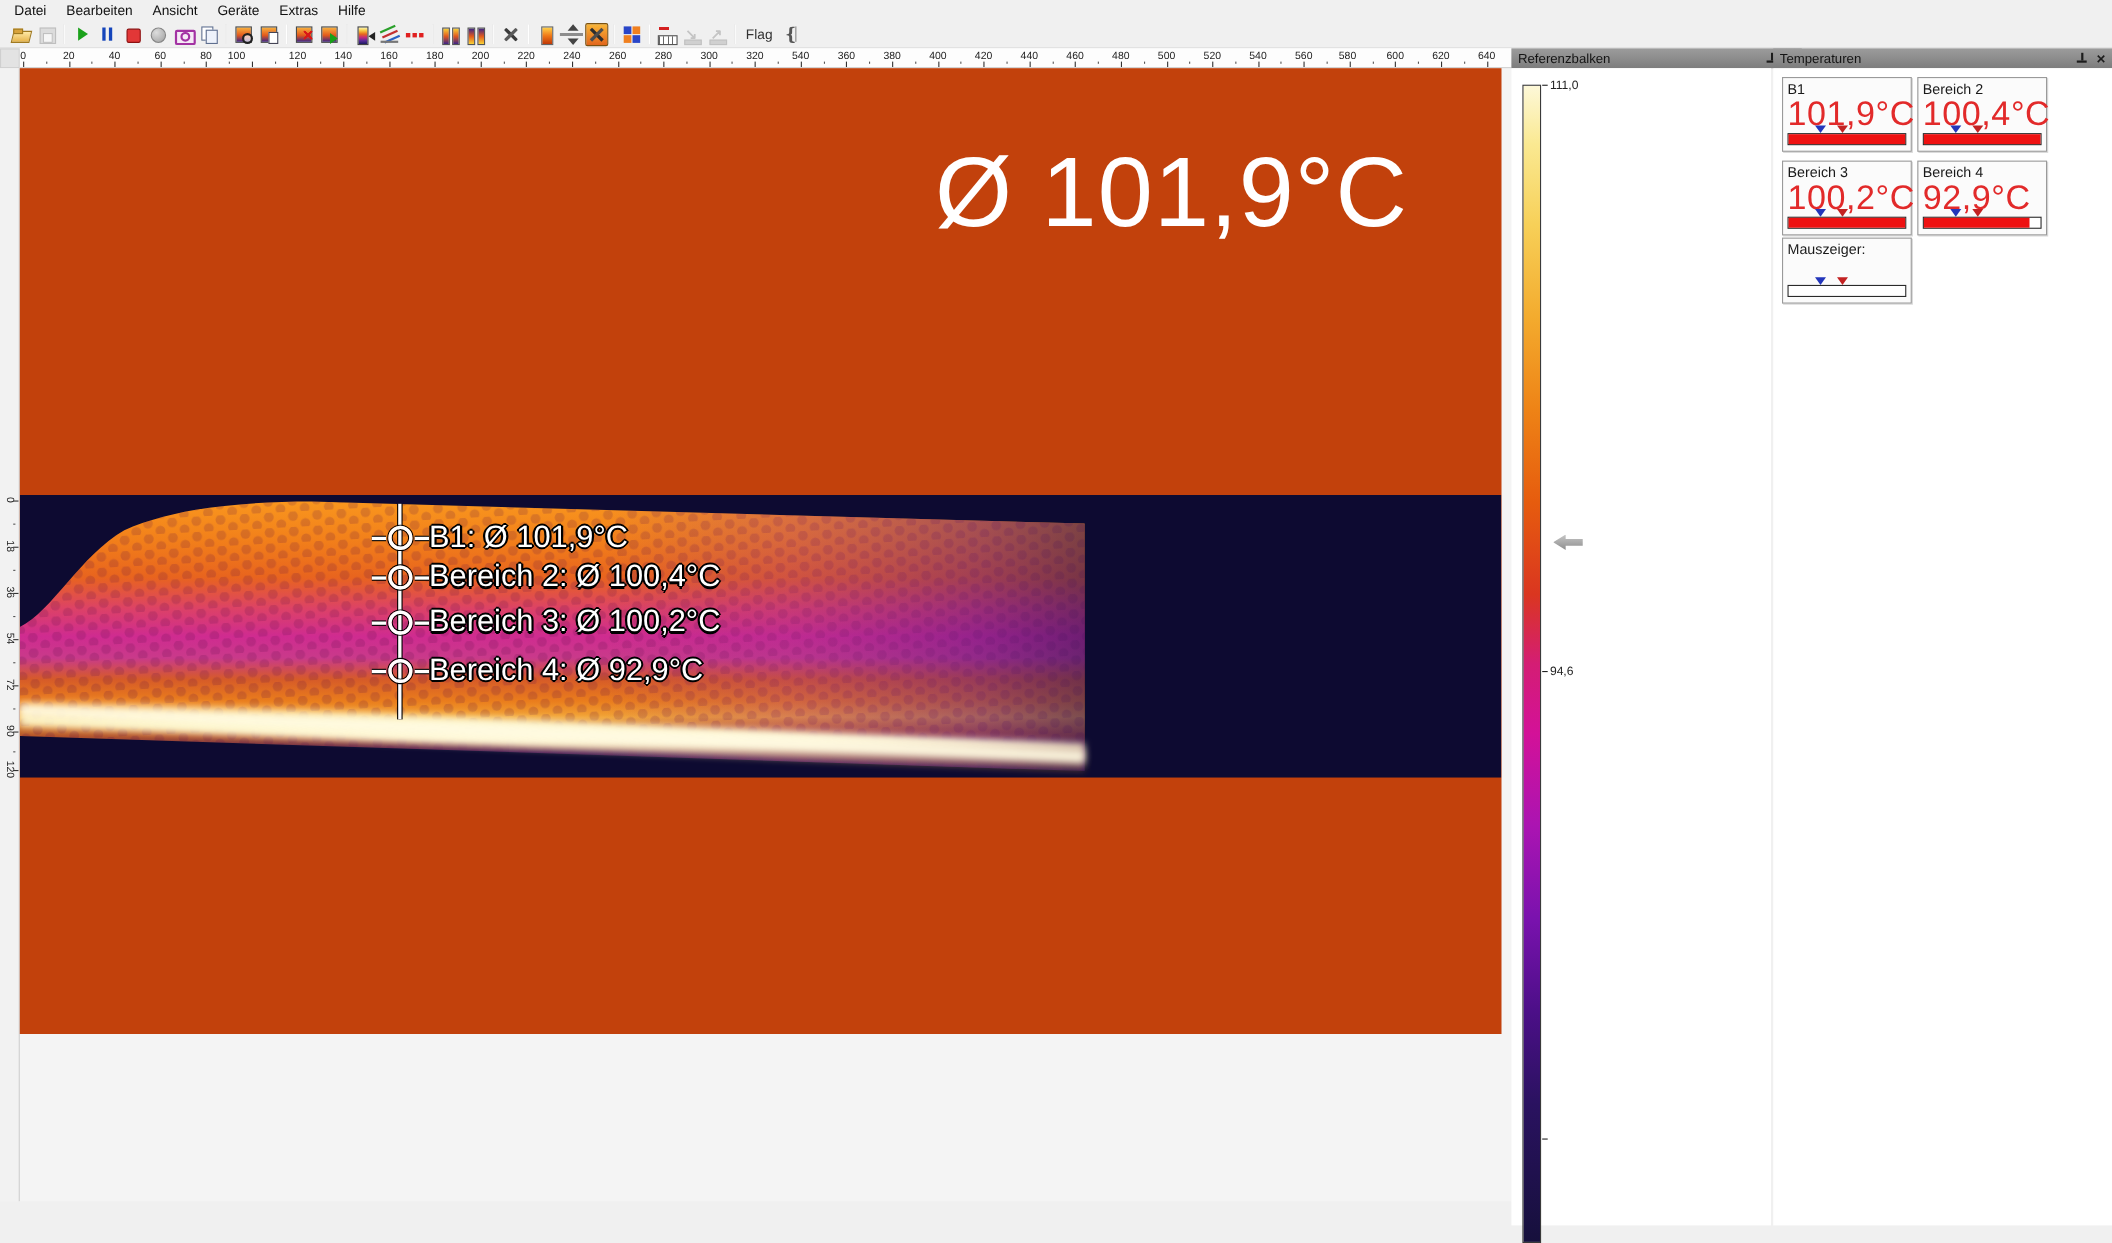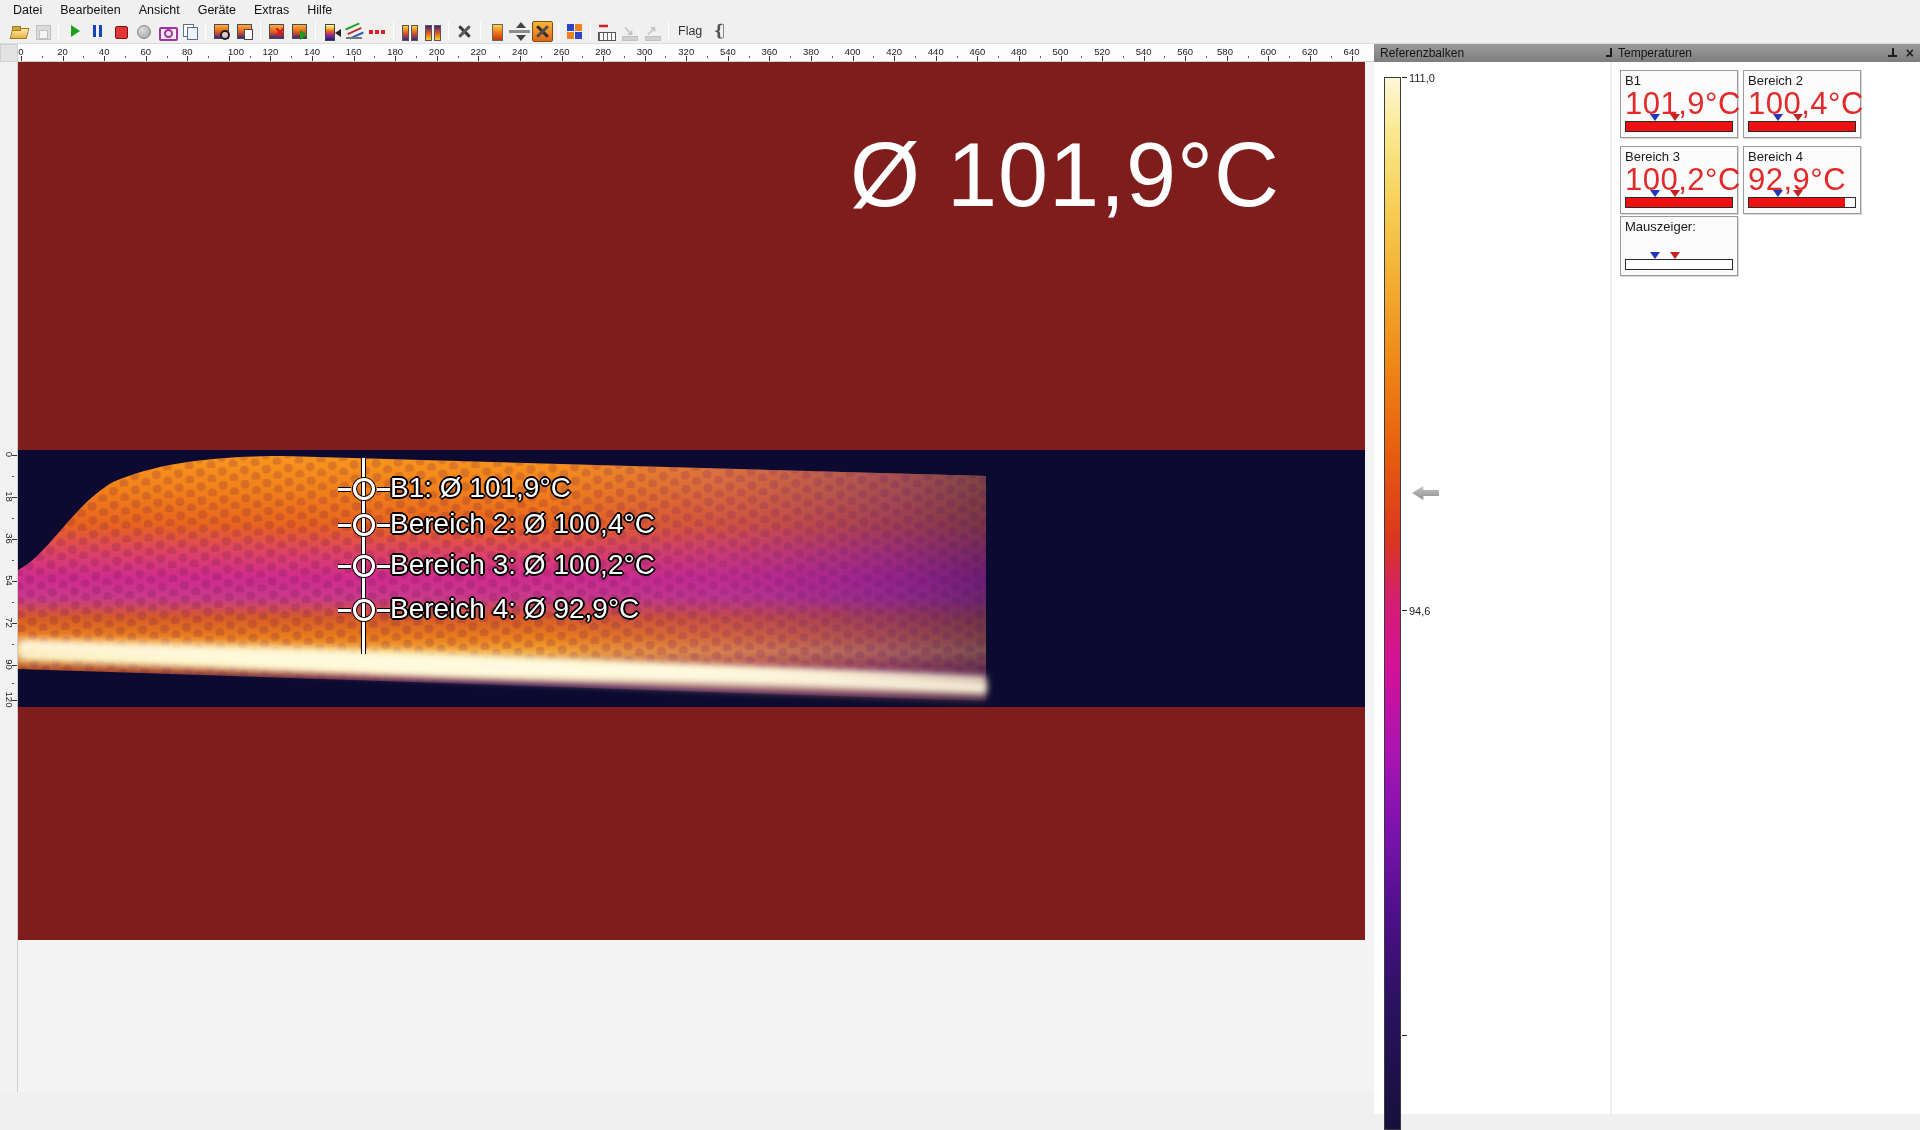--- a/index.html
+++ b/index.html
@@ -89,21 +89,21 @@
   #ruler-corner { position:absolute; left:0; top:0; width:18px; height:18px; background:#e3e3e3; border:1px solid #cfcfcf; }
   #h-ruler { position:absolute; left:18px; top:0; width:1356px; height:18px; background:#fdfdfd; border-bottom:1px solid #cfcfcf; overflow:hidden; }
   .hr-label { position:absolute; top:2px; font-size:9.5px; color:#222; transform:translateX(-50%); }
   .hr-tick { position:absolute; bottom:0; width:1px; height:5px; background:#333; }
   .hr-mtick { position:absolute; bottom:3px; width:1px; height:2px; background:#555; }
   #v-ruler { position:absolute; left:0; top:18px; width:18px; height:1030px; background:#f2f2f2; border-right:1px solid #cfcfcf; overflow:hidden; }
   .vr-label { position:absolute; left:1px; font-size:9.5px; color:#222; transform:rotate(90deg); transform-origin:center; width:16px; text-align:center; }
   .vr-tick { position:absolute; right:0; width:5px; height:1px; background:#333; }
   .vr-mtick { position:absolute; right:3px; width:2px; height:1px; background:#555; }
 
-  #canvas { position:absolute; left:18px; top:18px; width:1347px; height:878px; background:#7f1d1d; overflow:hidden; }
+  #canvas { position:absolute; left:18px; top:18px; width:1347px; height:878px; background:#c2410c; overflow:hidden; }
   #band { position:absolute; left:0; top:388px; width:1347px; height:257px; }
 
   #big-label { position:absolute; left:812px; top:62px; width:470px; text-align:center;
     font-size:90px; color:#fff; letter-spacing:1px; white-space:nowrap; }
 
   #marker-layer { position:absolute; left:0; top:0; width:100%; height:100%; }
   #marker-line { position:absolute; left:344px; top:396px; width:3px; height:196px; background:#fff;
     box-shadow:-1px 0 0 #000, 1px 0 0 #000; }
   .mk-circle { position:absolute; width:22px; height:22px; border-radius:50%; border:3px solid #fff;
     box-shadow:0 0 0 1px #000, inset 0 0 0 1px #000; background:transparent; }
@@ -206,21 +206,21 @@
         <div class="hr-mtick" style="left: 65.37px;"></div>
         <div class="hr-label" style="left: 86.16px;">40</div>
         <div class="hr-tick" style="left: 86.16px;"></div>
         <div class="hr-mtick" style="left: 106.95px;"></div>
         <div class="hr-label" style="left: 127.74px;">60</div>
         <div class="hr-tick" style="left: 127.74px;"></div>
         <div class="hr-mtick" style="left: 148.53px;"></div>
         <div class="hr-label" style="left: 169.32px;">80</div>
         <div class="hr-tick" style="left: 169.32px;"></div>
         <div class="hr-mtick" style="left: 190.11px;"></div>
-        <div class="hr-label" style="left: 218px;">100</div>
+        <div class="hr-label" style="left: 197px;">100</div>
         <div class="hr-tick" style="left: 210.9px;"></div>
         <div class="hr-mtick" style="left: 231.69px;"></div>
         <div class="hr-label" style="left: 252.48px;">120</div>
         <div class="hr-tick" style="left: 252.48px;"></div>
         <div class="hr-mtick" style="left: 273.27px;"></div>
         <div class="hr-label" style="left: 294.06px;">140</div>
         <div class="hr-tick" style="left: 294.06px;"></div>
         <div class="hr-mtick" style="left: 314.85px;"></div>
         <div class="hr-label" style="left: 335.64px;">160</div>
         <div class="hr-tick" style="left: 335.64px;"></div>

